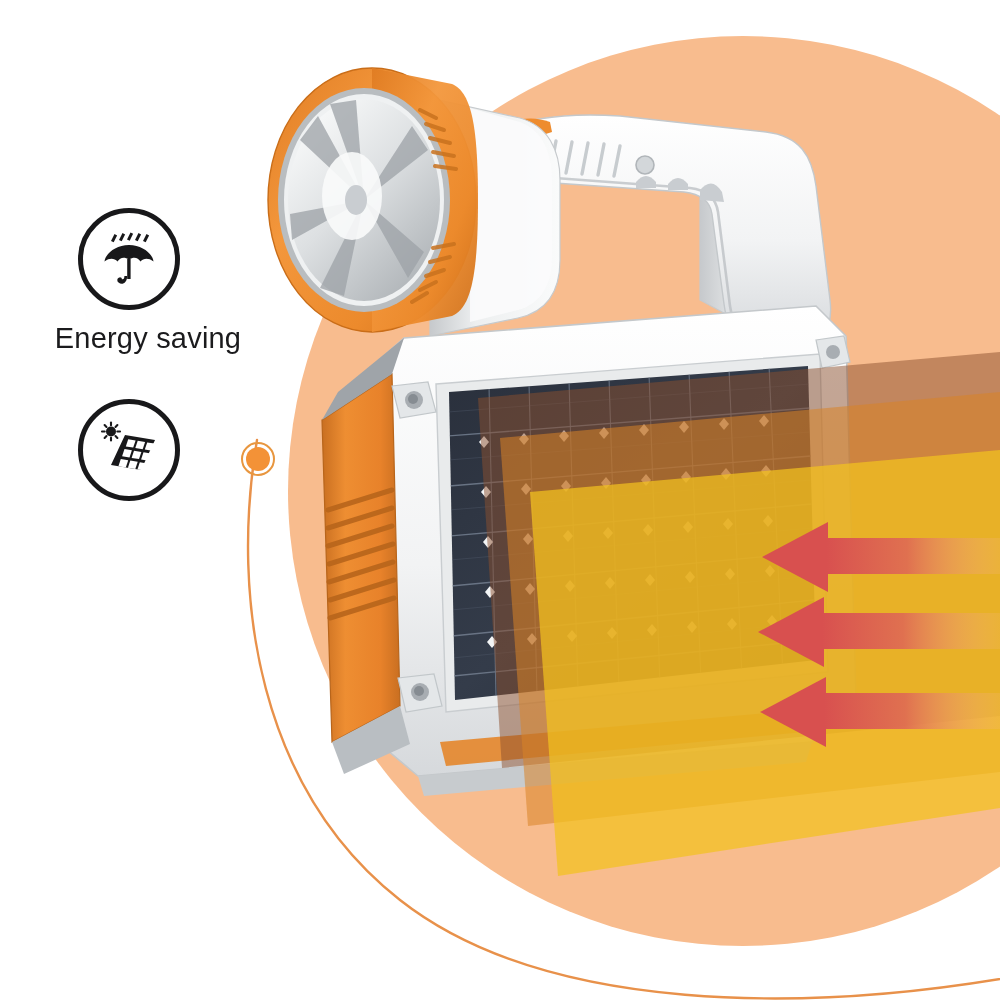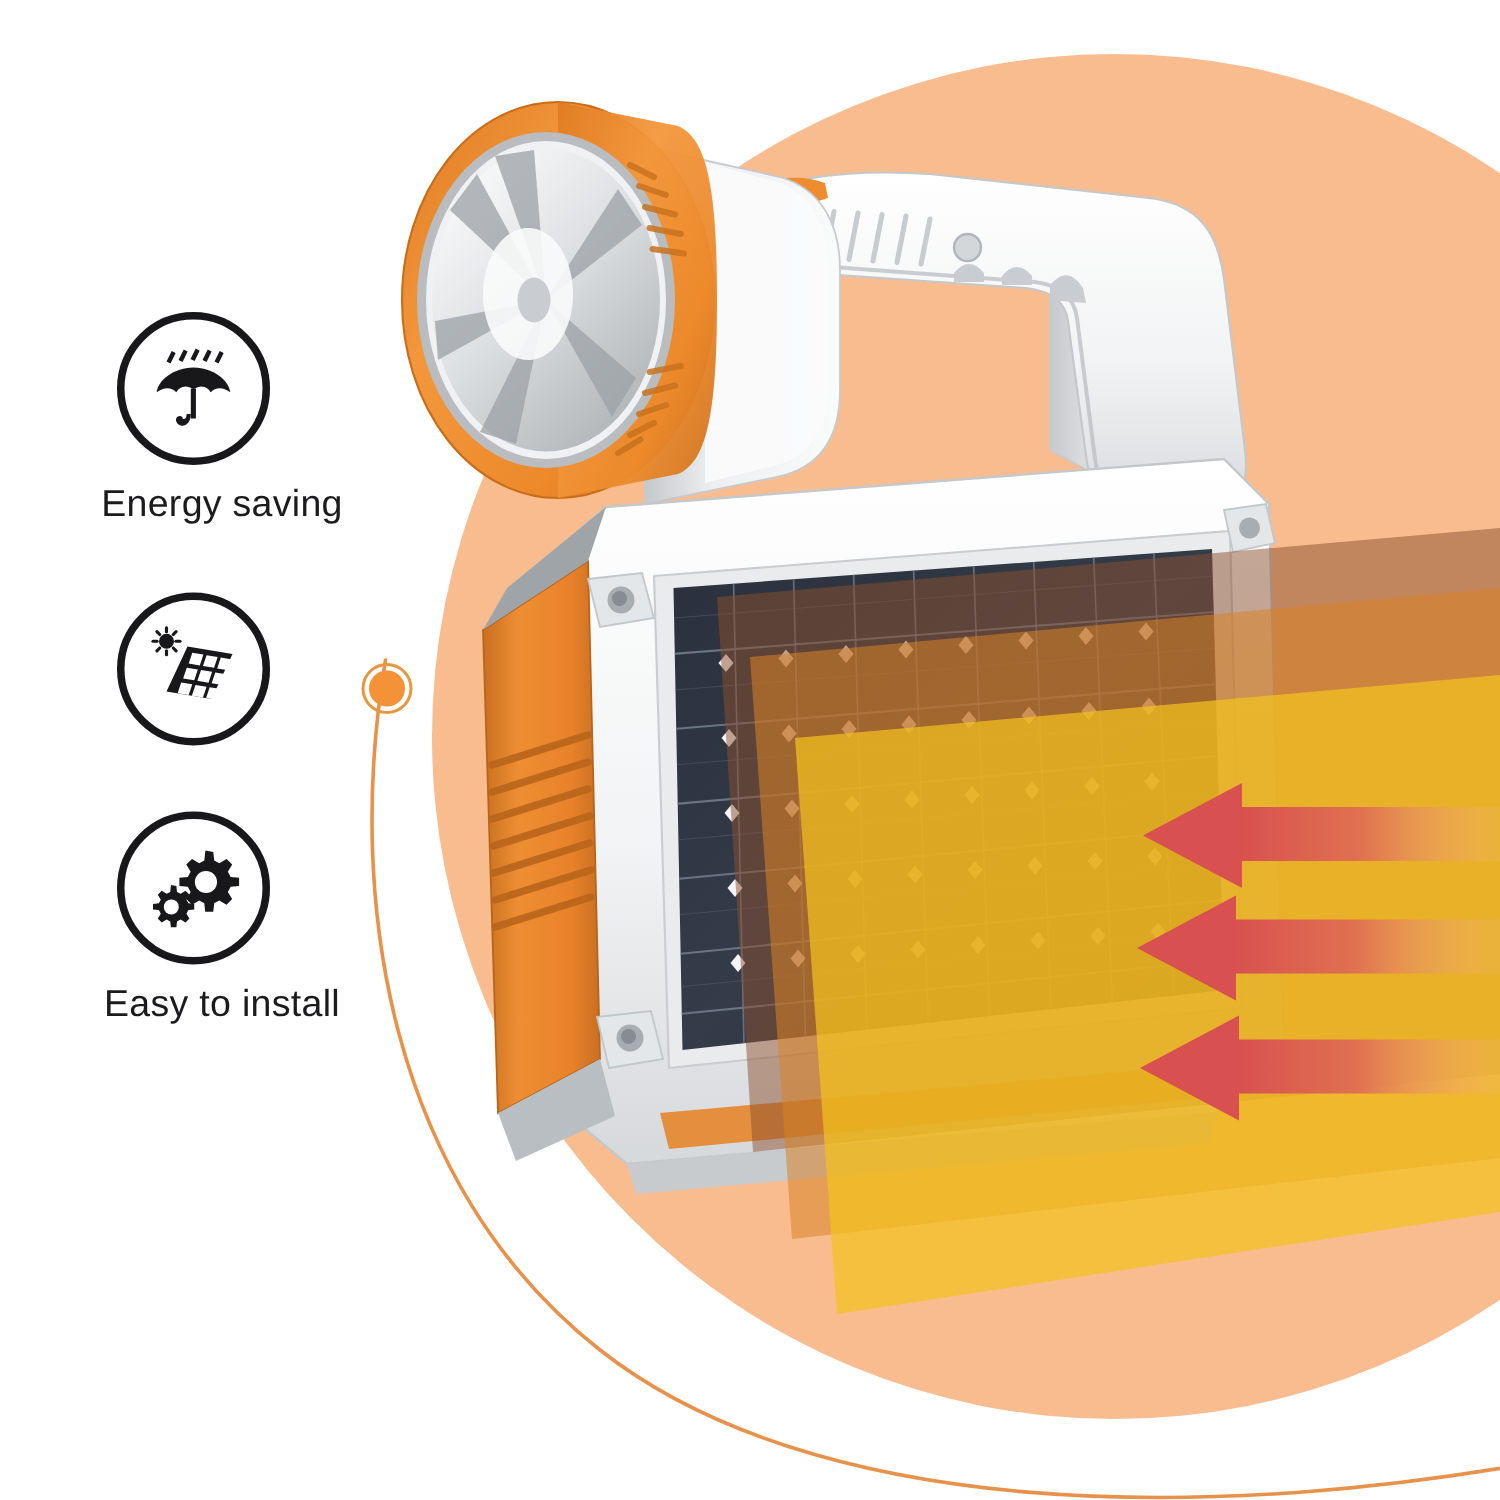--- a/index.html
+++ b/index.html
@@ -79,21 +79,21 @@
     border: 5px solid #18181a;
     box-sizing: border-box;
     margin-left: 30px;
     display: flex;
     align-items: center;
     justify-content: center;
     background: #ffffff;
   }
   .feature-label {
     margin-top: 12px;
-    font-size: 25px;
+    font-size: 29px;
     color: #1b1b1d;
     letter-spacing: 0.2px;
     text-align: center;
     white-space: nowrap;
   }
 
   
   .product {
     position: absolute;
     left: 0;
@@ -488,33 +488,16 @@
               <path d="M 46.5 33.3 L 53.9 34.5 L 51.5 41.7 L 44.1 40.5 Z"></path>
               <path d="M 23.8 40.0 L 31.2 41.2 L 28.8 48.4 L 21.4 47.2 Z"></path>
               <path d="M 33.3 41.6 L 40.7 42.8 L 38.3 50.0 L 30.9 48.8 Z"></path>
               <path d="M 42.8 43.2 L 50.2 44.4 L 47.8 51.6 L 40.4 50.4 Z"></path>
             </g>
           </g>
         </svg>
       </div>
     </div>
 
-    <div class="feature">
-      <div class="feature-badge">
-        <svg width="64" height="58" viewBox="0 0 64 58" xmlns="http://www.w3.org/2000/svg">
-          <g fill="#18181a">
-
-            <path d="M 40 4
-                     l 5.2 1.0 0.6 5.6 3.4 1.9 4.8 -2.9 3.8 3.8 -2.9 4.8 1.9 3.4 5.6 0.6 0 5.4 -5.6 0.6 -1.9 3.4 2.9 4.8 -3.8 3.8 -4.8 -2.9 -3.4 1.9 -0.6 5.6 -5.4 0 -0.6 -5.6 -3.4 -1.9 -4.8 2.9 -3.8 -3.8 2.9 -4.8 -1.9 -3.4 -5.6 -0.6 0 -5.4 5.6 -0.6 1.9 -3.4 -2.9 -4.8 3.8 -3.8 4.8 2.9 3.4 -1.9 0.6 -5.6 Z"></path>
-            <circle cx="40.3" cy="25" r="7.4" fill="#ffffff"></circle>
-
-            <path d="M 17 27
-                     l 3.6 0.7 0.4 3.9 2.4 1.3 3.3 -2.0 2.6 2.6 -2.0 3.3 1.3 2.4 3.9 0.4 0 3.7 -3.9 0.4 -1.3 2.4 2.0 3.3 -2.6 2.6 -3.3 -2.0 -2.4 1.3 -0.4 3.9 -3.7 0 -0.4 -3.9 -2.4 -1.3 -3.3 2.0 -2.6 -2.6 2.0 -3.3 -1.3 -2.4 -3.9 -0.4 0 -3.7 3.9 -0.4 1.3 -2.4 -2.0 -3.3 2.6 -2.6 3.3 2.0 2.4 -1.3 0.4 -3.9 Z"></path>
-            <circle cx="17.2" cy="41.6" r="5" fill="#ffffff"></circle>
-          </g>
-        </svg>
-      </div>
-      <div class="feature-label">Easy to install</div>
-    </div>
 
   </div>
 
 </div>
 
 </body></html>

